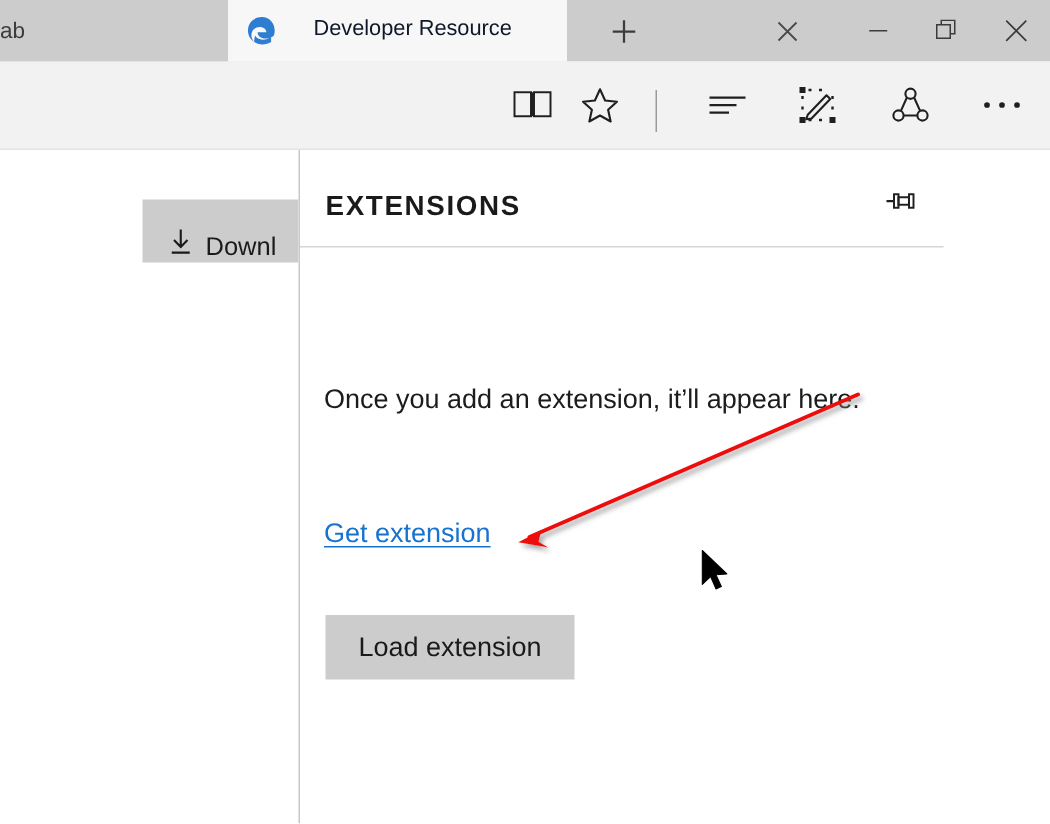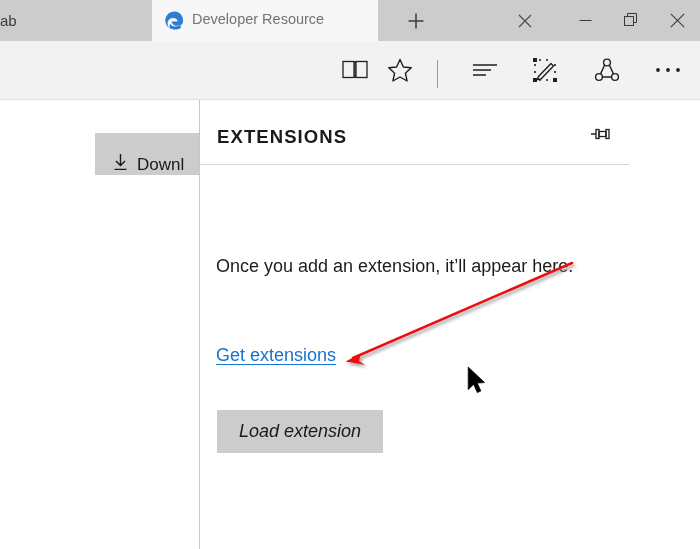--- a/index.html
+++ b/index.html
@@ -57,25 +57,25 @@
   }
   .tab-favicon {
     position: absolute;
     left: 11px;
     top: 9px;
     width: 23px;
     height: 23px;
   }
   .tab-active .tab-title {
     position: absolute;
-    left: 40px;
+    left: 57px;
     top: 11px;
     width: 160px;
     font-size: 14.5px;
-    color: #737373;
+    color: #0f172a;
     white-space: nowrap;
     overflow: hidden;
   }
   .tab-close {
     position: absolute;
     left: 363px;
     top: 11px;
     width: 20px;
     height: 20px;
     display: flex;
@@ -231,21 +231,20 @@
     border: none;
     font-family: "Liberation Sans", sans-serif;
     font-size: 18px;
     color: #1a1a1a;
     cursor: pointer;
     padding: 0;
     display: flex;
     align-items: center;
     justify-content: center;
     white-space: nowrap;
-    font-style: italic;
   }
 
   
   .overlay {
     position: absolute;
     left: 0; top: 0;
     width: 700px; height: 549px;
     pointer-events: none;
   }
   .cursor {
@@ -385,21 +384,21 @@
           <path d="M1 9 H6" stroke="#1f1f1f" stroke-width="1.5" fill="none"></path>
           <rect x="6" y="4.5" width="3" height="9" fill="none" stroke="#1f1f1f" stroke-width="1.3"></rect>
           <rect x="9" y="6.5" width="7" height="5" fill="none" stroke="#1f1f1f" stroke-width="1.3"></rect>
           <rect x="16" y="4.5" width="3" height="9" fill="none" stroke="#1f1f1f" stroke-width="1.3"></rect>
         </svg>
       </div>
     </div>
 
     <div class="panel-body">
       <div class="empty-msg">Once you add an extension, it’ll appear here.</div>
-      <a class="get-ext-link">Get extensions</a>
+      <a class="get-ext-link">Get extension</a>
       <button class="load-ext-btn">Load extension</button>
     </div>
   </div>
 
   <div class="overlay">
     <svg width="700" height="549" viewBox="0 0 700 549">
       <defs>
         <filter id="arrowShadow" x="-20%" y="-20%" width="160%" height="160%">
           <feDropShadow dx="2" dy="2.5" stdDeviation="1.6" flood-color="#888888" flood-opacity="0.75"></feDropShadow>
         </filter>

